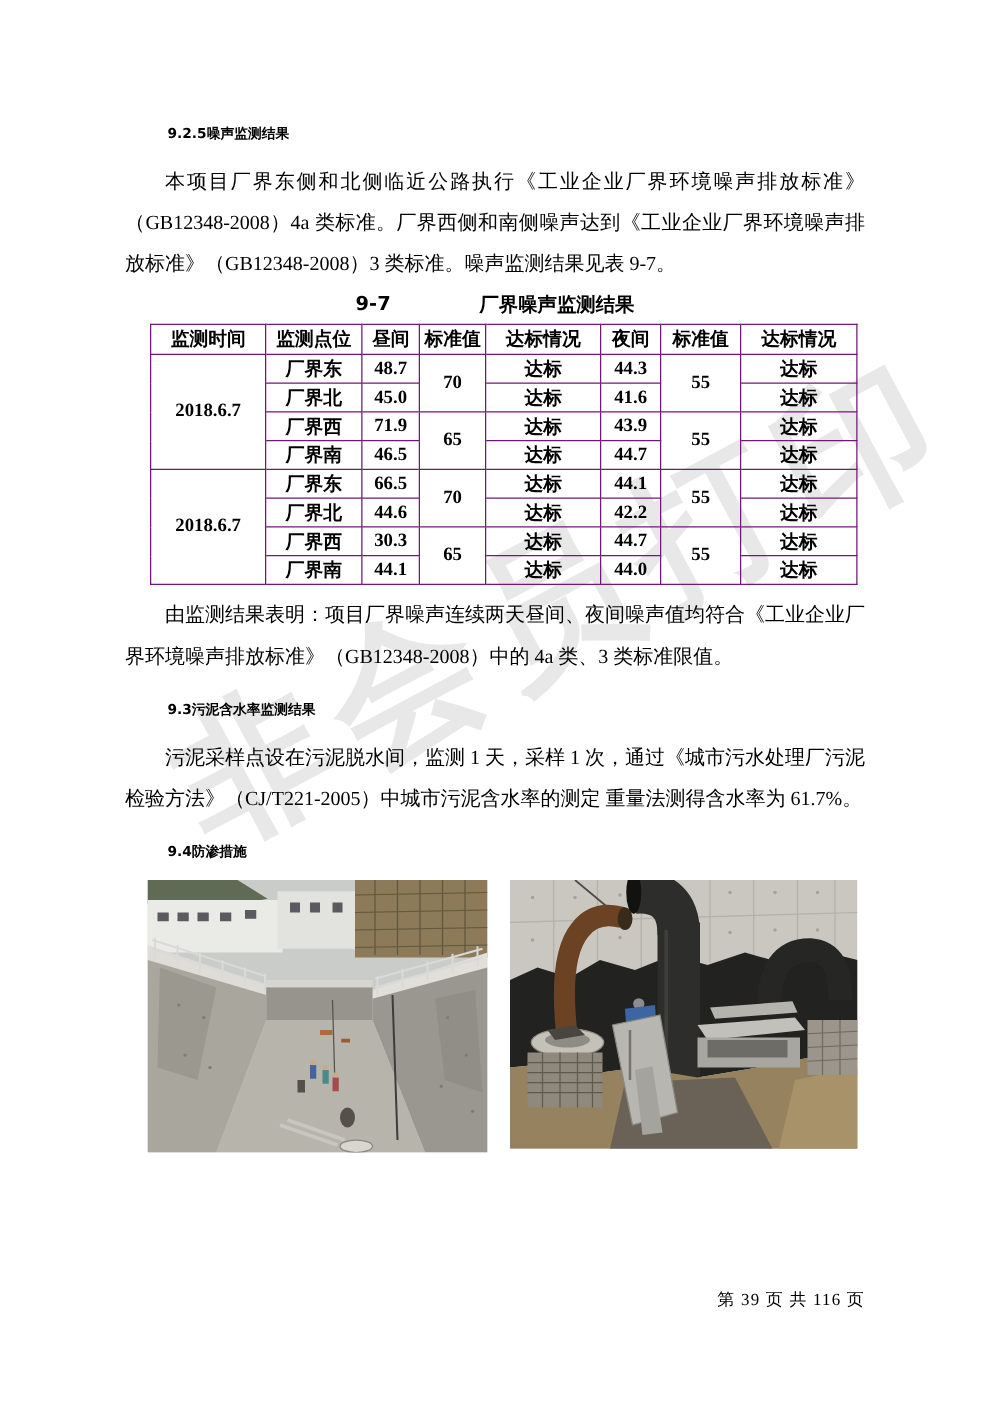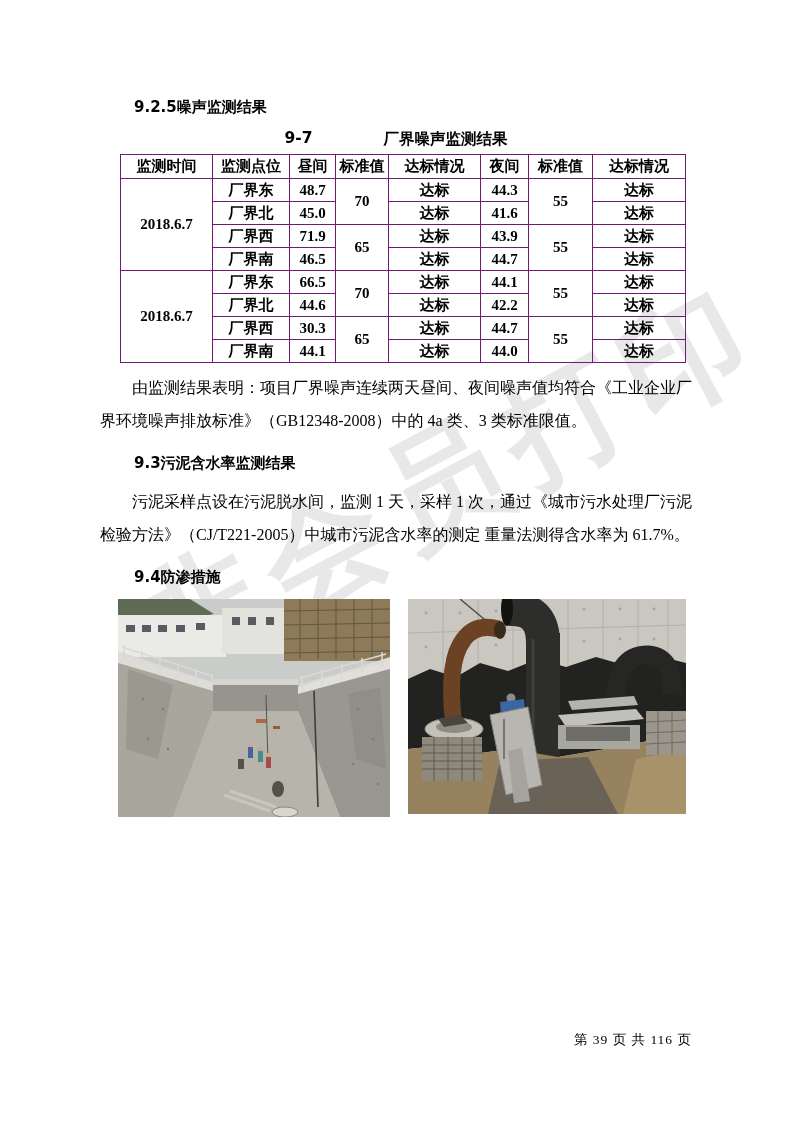--- a/index.html
+++ b/index.html
@@ -6,21 +6,21 @@
   body{background:#ffffff;width:793px;height:1122px;position:relative;overflow:hidden;
        font-family:"Liberation Serif","DejaVu Serif",serif;color:#000;}
   .page{position:relative;width:793px;height:1122px;z-index:1;}
   .watermark{position:absolute;left:150px;top:560px;z-index:0;
        font-family:"DejaVu Sans",sans-serif;font-weight:bold;
        font-size:122px;letter-spacing:14px;color:rgba(110,110,110,0.16);
        white-space:nowrap;transform:rotate(-28deg);transform-origin:0 50%;
        pointer-events:none;user-select:none;}
   .content{position:relative;z-index:1;padding:95px 101px 0 100px;}
   h2{font-family:"DejaVu Sans","Liberation Sans",sans-serif;
-     font-size:15px;font-weight:bold;margin:0 0 10px 34px;line-height:24px;}
+     font-size:11px;font-weight:bold;margin:0 0 10px 34px;line-height:24px;}
   h2.mid{margin-top:14px;}
   p.body{font-size:16px;line-height:33px;margin:0;text-align:justify;text-indent:2em;}
   .caption{display:flex;justify-content:center;gap:71px;
      font-family:"DejaVu Sans","Liberation Sans",sans-serif;
      font-weight:bold;font-size:15.5px;margin:6px 0 4px 0;}
   table.noise{border-collapse:collapse;margin-left:20px;width:565px;table-layout:fixed;
      font-size:15px;}
   table.noise th,table.noise td{border:1px solid #701a75;text-align:center;padding:0;
      height:22px;font-weight:bold;overflow:hidden;white-space:nowrap;}
   table.noise thead th{height:23px;}
@@ -36,20 +36,21 @@
 <body>
 
 <div class="page">
 
   <div class="watermark">非会员打印</div>
 
   <div class="content">
 
     <h2>9.2.5噪声监测结果</h2>
 
+    <p class="body">本项目厂界东侧和北侧临近公路执行《工业企业厂界环境噪声排放标准》（GB12348-2008）4a 类标准。厂界西侧和南侧噪声达到《工业企业厂界环境噪声排放标准》（GB12348-2008）3 类标准。噪声监测结果见表 9-7。</p>
 
     <div class="caption">
       <span>9-7</span>
       <span>厂界噪声监测结果</span>
     </div>
 
     <table class="noise">
       <colgroup>
         <col class="c-time">
           <col class="c-point">

